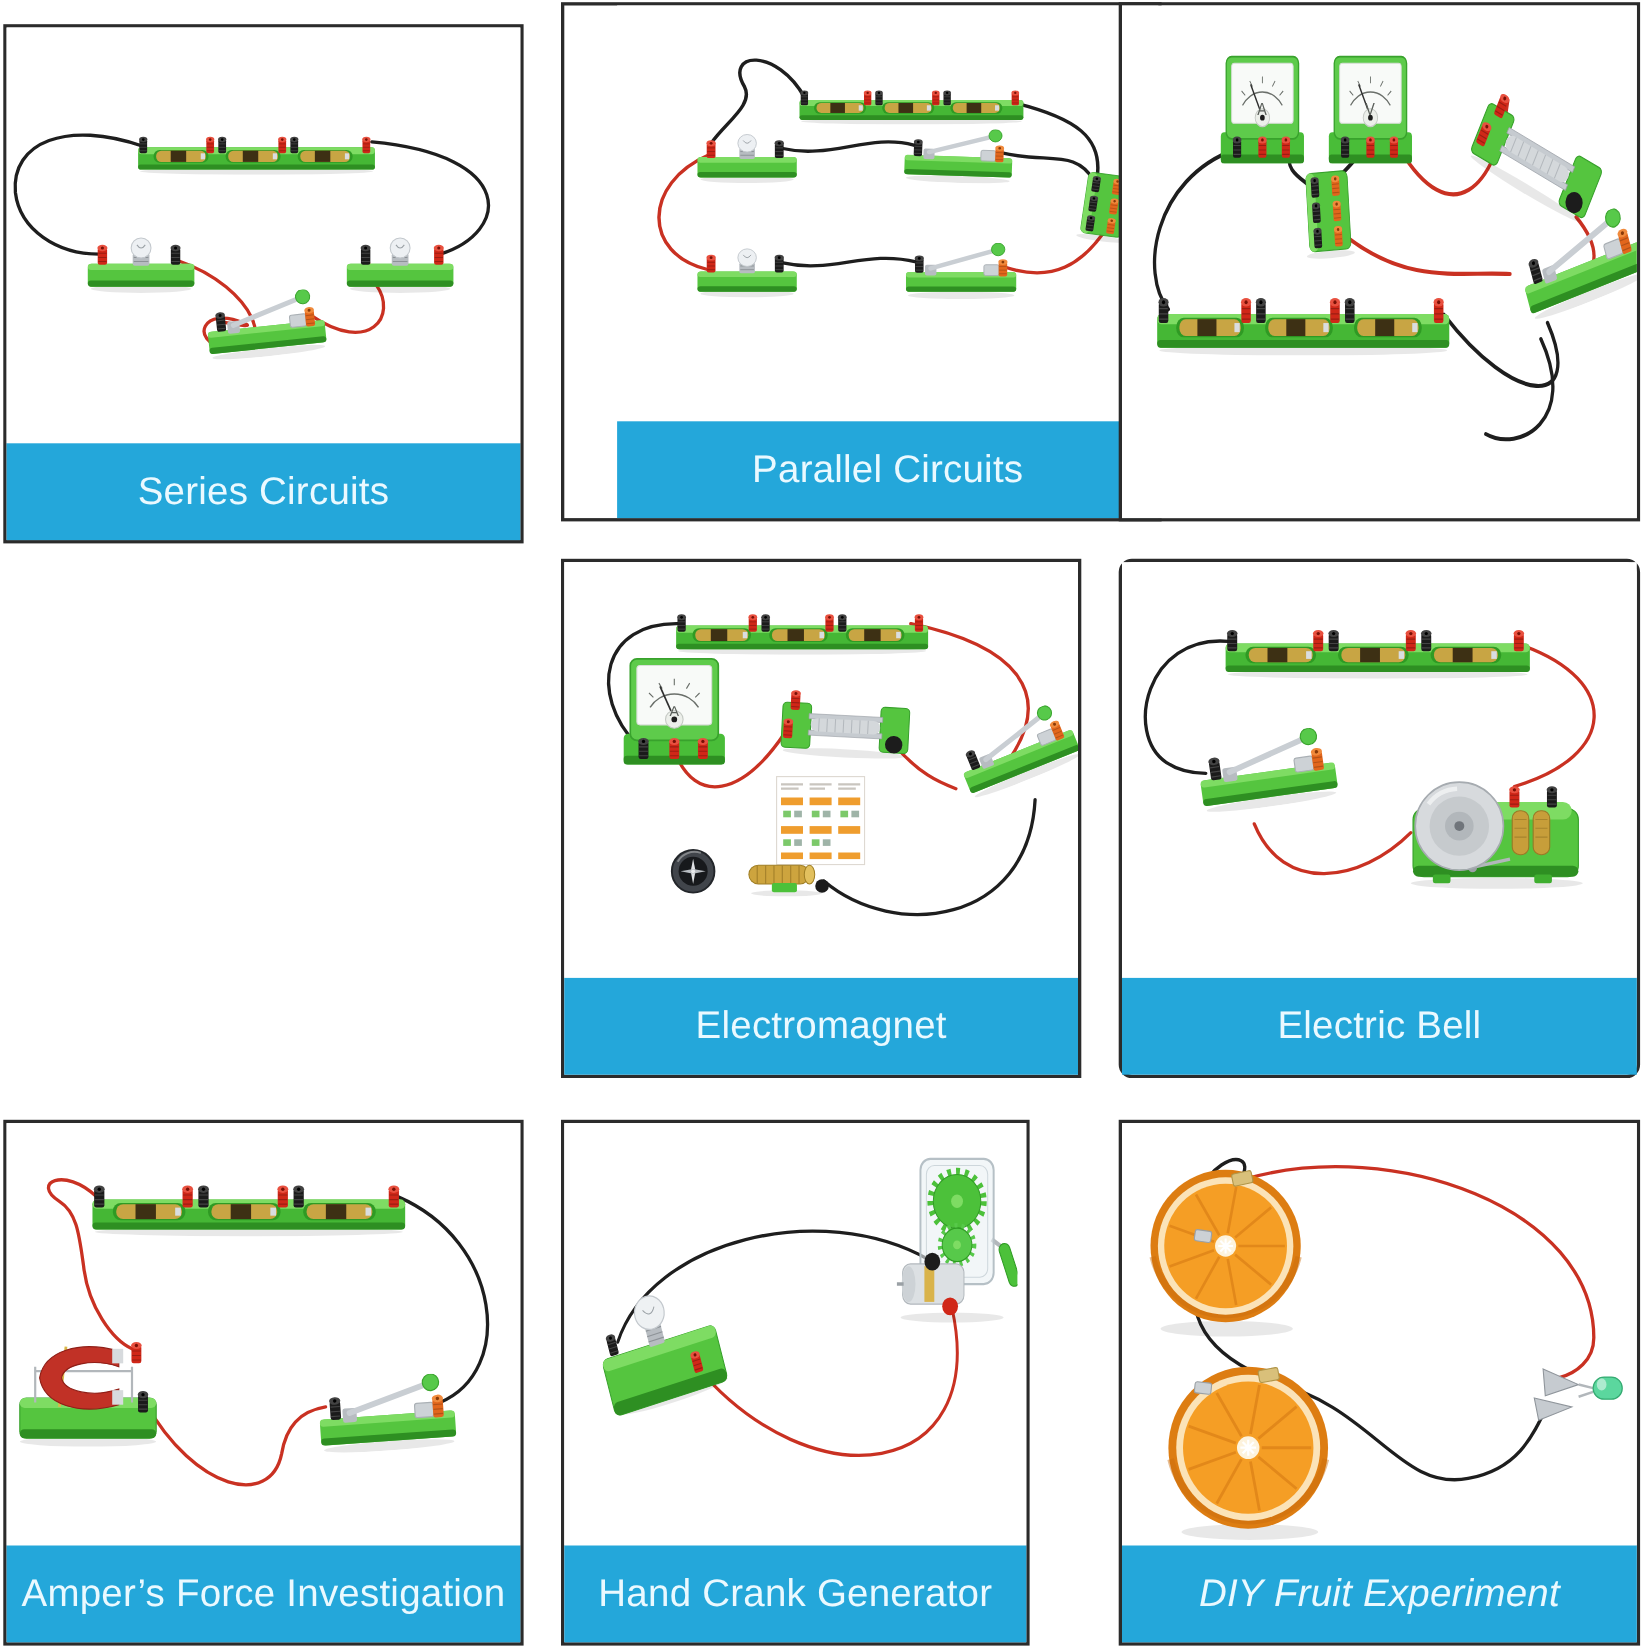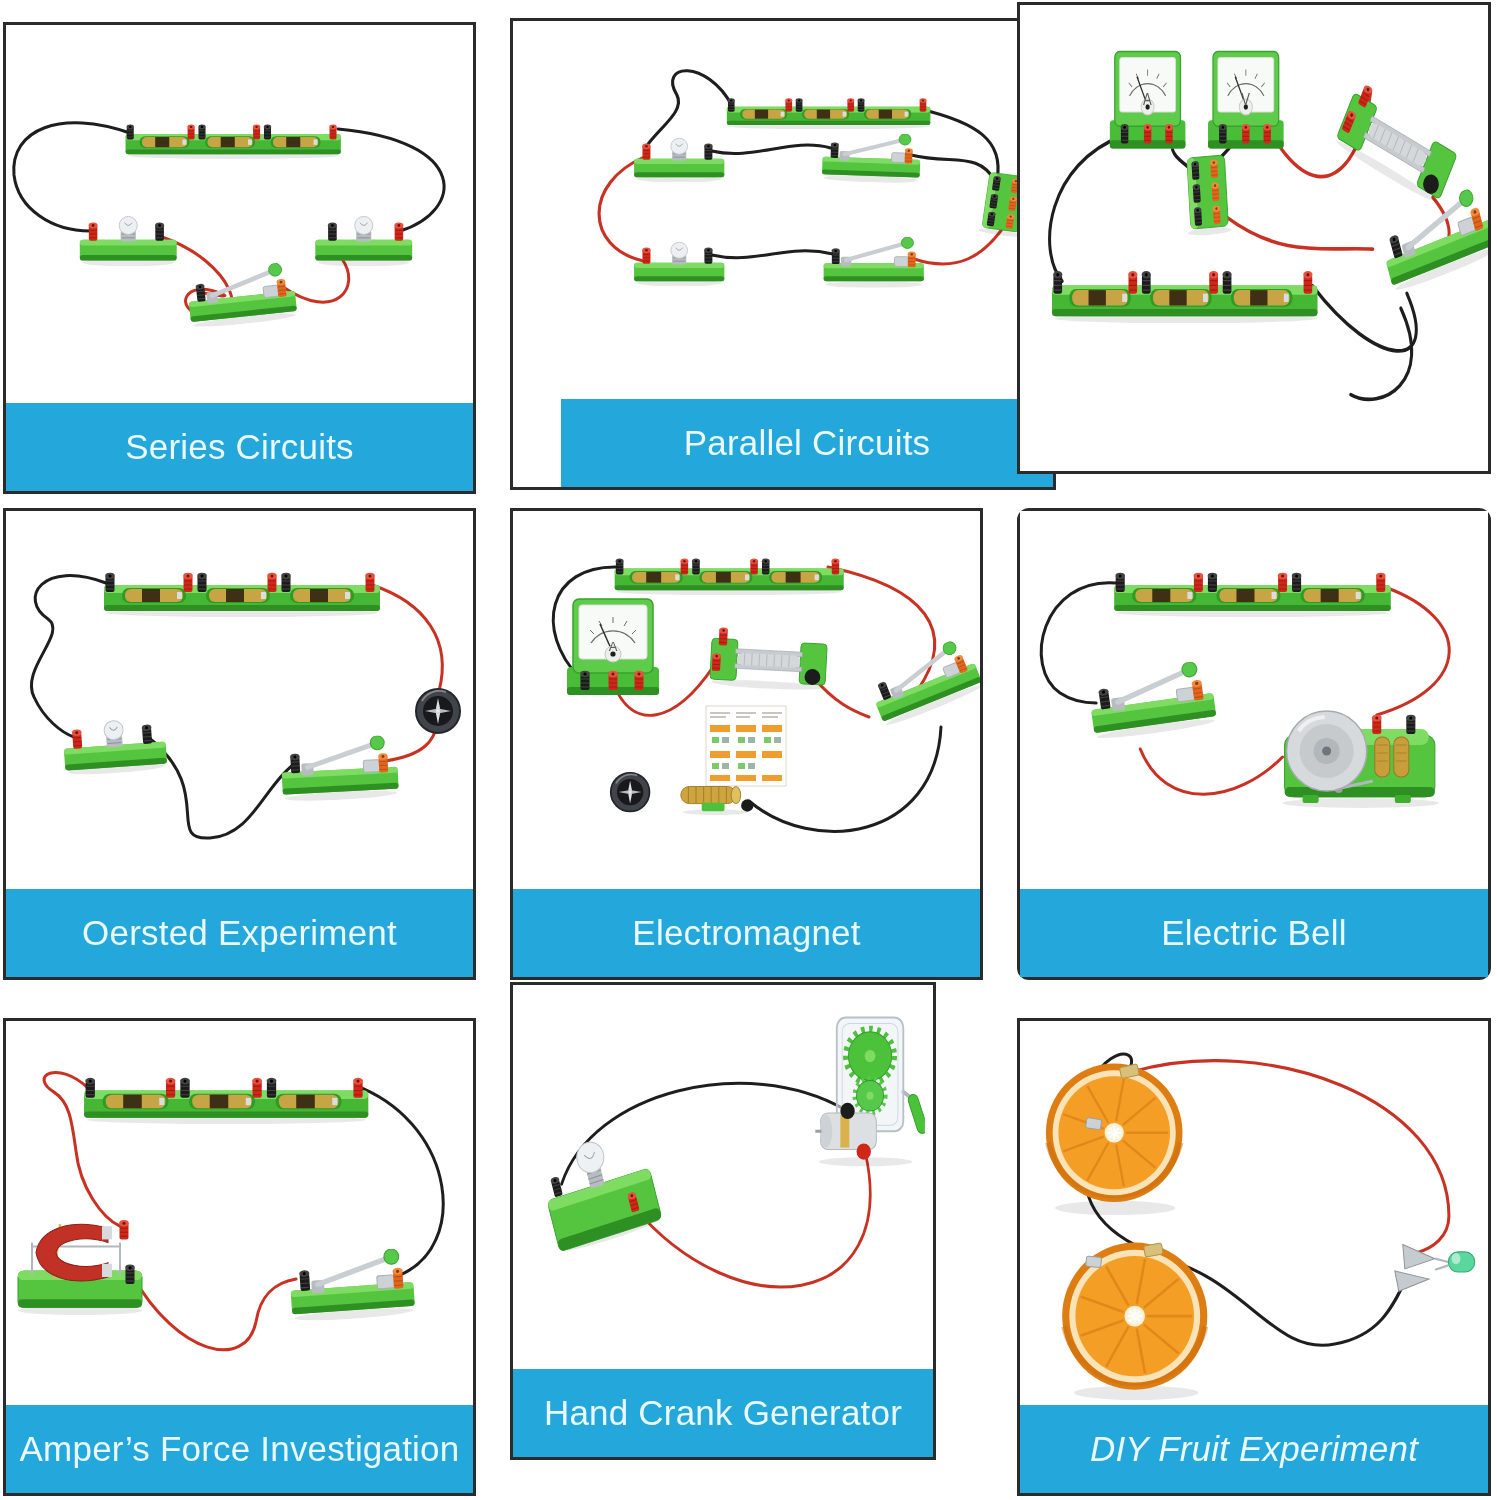--- a/index.html
+++ b/index.html
@@ -6,27 +6,27 @@
   .stage{position:relative;width:1497px;height:1500px;background:#ffffff;
          font-family:"Liberation Sans",sans-serif;overflow:hidden;}
   .panel{position:absolute;box-sizing:border-box;border:3px solid var(--panel-border-color,#2b2b2b);
          background:#ffffff;display:flex;flex-direction:column;margin:0;}
   .photo{flex:1 1 auto;min-height:0;background:#ffffff;}
   .photo svg{display:block;width:100%;height:100%;}
   .banner{flex:0 0 88px;background:var(--banner-color,#24a7da);color:var(--banner-text-color,#eaf9ff);
           display:flex;align-items:center;justify-content:center;text-align:center;
           font-size:35px;line-height:1.18;padding:0 12px;letter-spacing:.2px;}
   #p1{left:3px;top:2px;width:473px;height:472px;margin-top:20px;}
-  #p2{left:510px;top:18px;width:546px;height:472px;padding-left:48px;}
+  #p2{left:510px;top:2px;width:546px;height:472px;padding-left:48px;}
   #p3{left:1017px;top:2px;width:474px;height:472px;}
   #p4{left:3px;top:508px;width:473px;height:472px;}
   #p5{left:510px;top:508px;width:473px;height:472px;}
   #p6{left:1017px;top:508px;width:474px;height:472px;border-radius:12px;}
   #p7{left:3px;top:1018px;width:473px;height:478px;}
-  #p8{left:510px;top:982px;width:426px;height:478px;}
+  #p8{left:510px;top:1018px;width:426px;height:478px;}
   #p9{left:1017px;top:1018px;width:474px;height:478px;font-style:italic;}
   .shad{fill:#000;opacity:.09;}
   .wk{fill:none;stroke:var(--wire-black,#1e1e1e);stroke-width:3;stroke-linecap:round;}
   .wr{fill:none;stroke:var(--wire-red,#c93122);stroke-width:3;stroke-linecap:round;}
   .mletter{font-family:"Liberation Sans",sans-serif;font-size:13px;fill:#5a5f5a;text-anchor:middle;}
 </style>
 </head>
 <body>
 
 <svg aria-hidden="true" style="position:absolute;width:0;height:0;overflow:hidden">
@@ -320,35 +320,20 @@
         <text class="mletter" x="127" y="81">A</text>
         <text class="mletter" x="225" y="81">V</text>
         <use href="#sym-rheostat" width="132" height="66" transform="translate(336,58) rotate(26) scale(0.92)"></use>
         <use href="#sym-junction" width="64" height="88" transform="translate(160,120) rotate(-4) scale(0.78)"></use>
         <use href="#sym-switch" width="124" height="62" transform="translate(352,180) rotate(-18) scale(0.95)"></use>
         <use href="#sym-battery" width="280" height="46" transform="translate(30,214) scale(0.96)"></use>
       </svg>
     </div>
   </figure>
 
-  <figure class="panel" id="p4">
-    <div class="photo">
-      <svg viewBox="0 0 467 378" preserveAspectRatio="none">
-        <path class="wk" d="M100,72 C36,48 12,88 42,108 C62,122 14,158 28,186 C38,208 56,222 68,226"></path>
-        <path class="wk" d="M142,226 C210,280 158,330 204,327 C246,324 258,276 287,254"></path>
-        <path class="wr" d="M379,250 C420,244 428,228 431,214"></path>
-        <path class="wr" d="M433,180 C446,130 420,92 366,74"></path>
-        <use href="#sym-battery" width="280" height="46" transform="translate(96,60)"></use>
-        <use href="#sym-compass" width="48" height="48" transform="translate(408,176)"></use>
-        <use href="#sym-bulb" width="110" height="54" transform="translate(52,212) rotate(-4)"></use>
-        <use href="#sym-switch" width="124" height="62" transform="translate(270,230) rotate(-3)"></use>
-      </svg>
-    </div>
-    <figcaption class="banner">Oersted Experiment</figcaption>
-  </figure>
 
   <figure class="panel" id="p5">
     <div class="photo">
       <svg viewBox="0 0 467 378" preserveAspectRatio="none">
         <path class="wk" d="M105,56 C34,54 22,120 66,166"></path>
         <path class="wr" d="M100,172 C120,222 162,212 200,156"></path>
         <path class="wr" d="M315,56 C412,76 446,120 404,180"></path>
         <path class="wr" d="M300,166 C322,192 340,200 356,206"></path>
         <path class="wk" d="M236,290 C300,344 422,330 428,216"></path>
         <use href="#sym-battery" width="280" height="46" transform="translate(100,46) scale(0.83)"></use>

